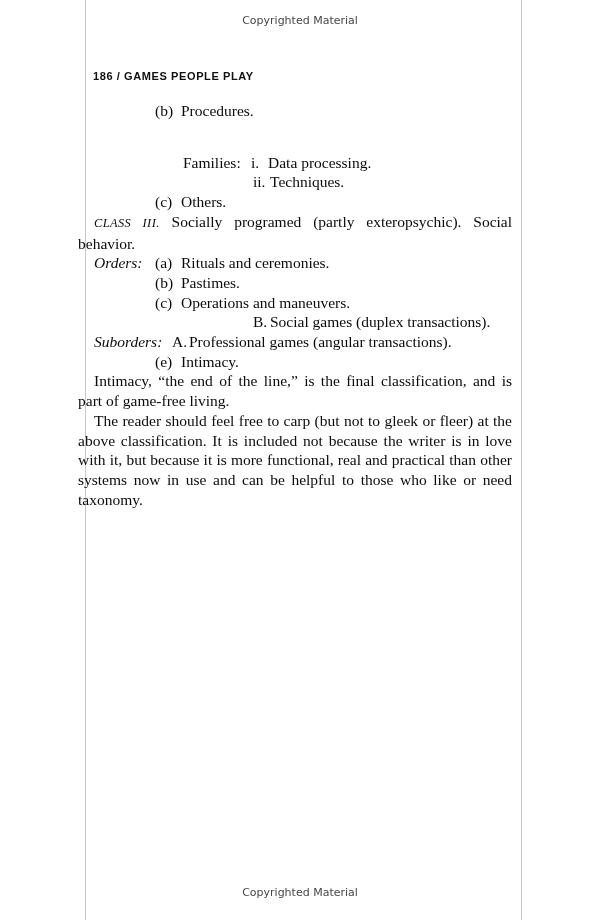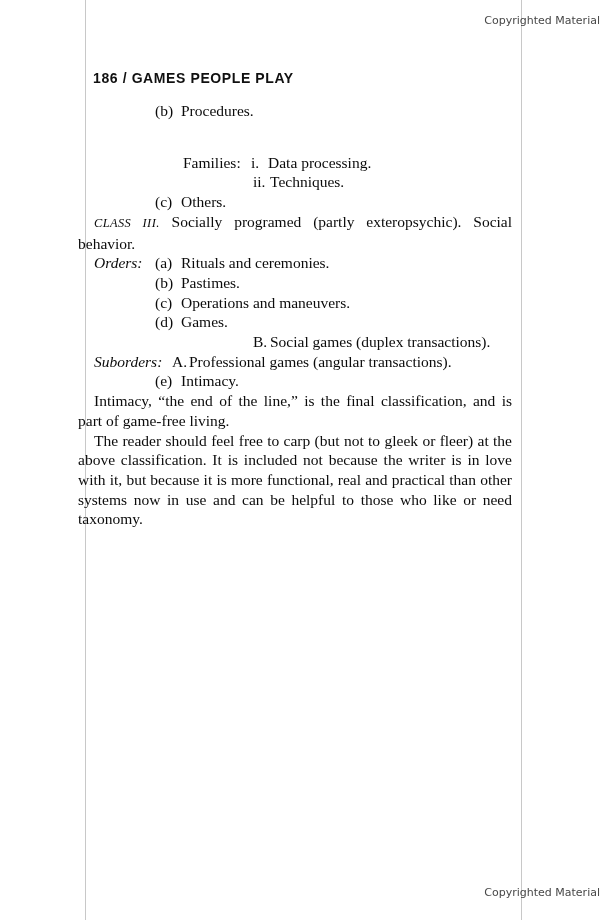--- a/index.html
+++ b/index.html
@@ -14,31 +14,31 @@
   }
   .edge-line {
     position: absolute; top: 0; bottom: 0; width: 1px;
     background: #c8c8c8;
   }
   .edge-line.left  { left: 85px; }
   .edge-line.right { left: 521px; }
 
   .copyright {
     position: absolute; left: 0; width: 100%;
-    text-align: right;
+    text-align: center;
     font-family: "DejaVu Sans", sans-serif;
     font-size: 11px; color: #474747;
   }
   .copyright.top    { top: 14px; }
   .copyright.bottom { top: 886px; }
 
   .running-head {
     position: absolute; left: 93px; top: 70px;
     font-family: "Liberation Sans", sans-serif;
-    font-weight: bold; font-size: 14px;
+    font-weight: bold; font-size: 11px;
     letter-spacing: 0.6px; color: #101010;
   }
 
   .body-text {
     position: absolute; left: 78px; top: 101px; width: 434px;
     font-size: 15.5px; line-height: 19.7px;
   }
   .line { white-space: nowrap; }
   .ind-16  { padding-left: 16px; }
   .ind-77  { padding-left: 77px; }
@@ -80,21 +80,20 @@
   <div class="line ind-77"><span class="mark">(c)</span><span>Others.</span></div>
 
   <p class="para"><span class="sc">CLASS III.</span> <span>Socially programed (partly exteropsychic). Social behavior.</span></p>
 
   <div class="line ind-16"><span class="lab-orders">Orders:</span><span class="mark">(a)</span><span>Rituals and ceremonies.</span></div>
 
   <div class="line ind-77"><span class="mark">(b)</span><span>Pastimes.</span></div>
 
   <div class="line ind-77"><span class="mark">(c)</span><span>Operations and maneuvers.</span></div>
 
-  <div class="line ind-77"><span class="mark">(d)</span><span>Games.</span></div>
 
   <div class="line ind-175"><span class="mark-sm">B.</span><span>Social games (duplex transactions).</span></div>
 
   <div class="line ind-16"><span class="lab-suborders">Suborders:</span><span class="mark-sm">A.</span><span>Professional games (angular transactions).</span></div>
 
   <div class="line ind-77"><span class="mark">(e)</span><span>Intimacy.</span></div>
 
   <p class="para">Intimacy, “the end of the line,” is the final classification, and is part of game-free living.</p>
   <p class="para">The reader should feel free to carp (but not to gleek or fleer) at the above classification. It is included not because the writer is in love with it, but because it is more functional, real and practical than other systems now in use and can be helpful to those who like or need taxonomy.</p>
 

